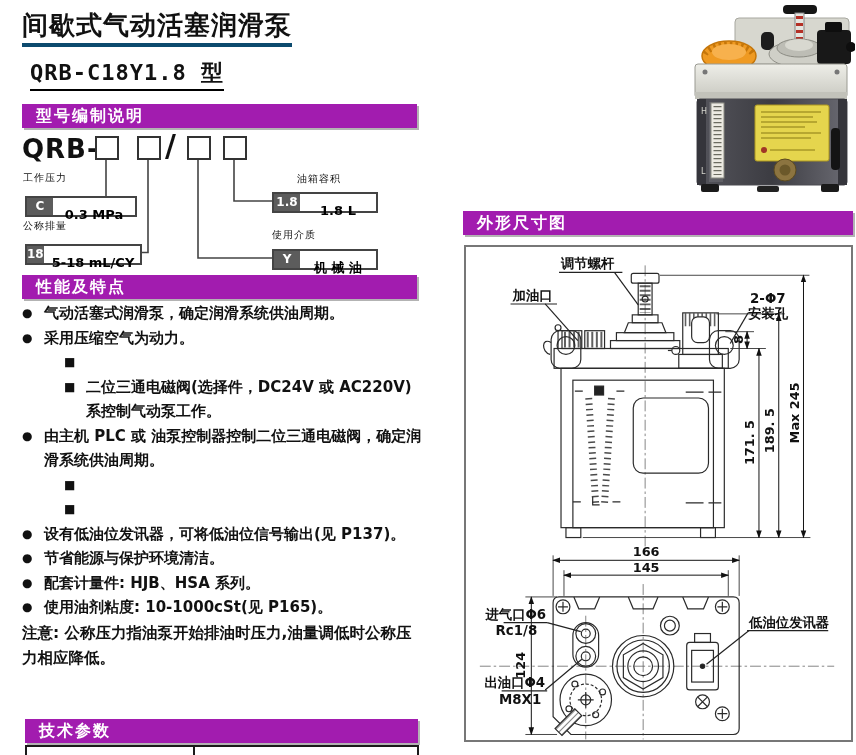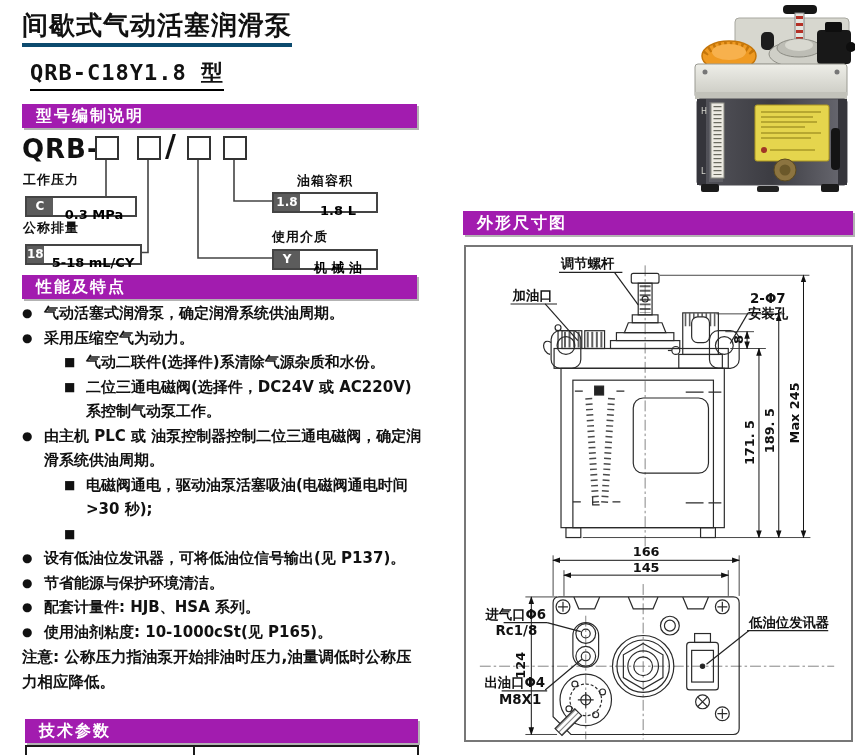--- a/index.html
+++ b/index.html
@@ -21,21 +21,21 @@
   .section-bar{
     background:#a21caf;color:#fff;font-size:16px;font-weight:bold;
     height:24px;line-height:24px;padding-left:14px;
     box-shadow:2px 2px 0 #b3b3b3;letter-spacing:2px;
   }
   
   .diagram{left:22px;top:132px;width:402px;height:142px;}
   .qrb{left:0;top:2px;font-size:26px;font-weight:bold;letter-spacing:1px;}
   .slash{left:143px;top:-4px;font-size:30px;font-weight:bold;}
   .code-box{width:20px;height:20px;border:2px solid #333;top:4px;background:#fff;}
-  .grp-label{font-size:13px;font-weight:bold;letter-spacing:1px;}
+  .grp-label{font-size:10px;font-weight:normal;letter-spacing:1px;}
   .code-pair{display:flex;border:2px solid #444;height:17px;background:#fff;}
   .code-cell{background:#5c5c5c;color:#fff;font-size:12px;font-weight:bold;
     width:26px;text-align:center;line-height:17px;}
   .val-cell{color:#000;font-weight:bold;font-size:13px;line-height:17px;
     padding:8px 8px;white-space:nowrap;flex:1;text-align:center;}
   
   .features{left:22px;top:301px;width:404px;}
   .li{display:flex;line-height:24.5px;font-size:15px;font-weight:bold;}
   .li .m{width:22px;font-size:12px;flex:none;}
   .li .t{flex:1;}
@@ -108,33 +108,31 @@
   <div class="li l1">
       <span class="m">●</span>
       <span class="t">气动活塞式润滑泵，确定润滑系统供油周期。</span>
     </div>
   <div class="li l1">
       <span class="m">●</span>
       <span class="t">采用压缩空气为动力。</span>
     </div>
   <div class="li l2">
       <span class="m">■</span>
-      <span class="t">气动二联件(选择件)系清除气源杂质和水份。</span>
     </div>
   <div class="li l2">
       <span class="m">■</span>
       <span class="t">二位三通电磁阀(选择件，DC24V 或 AC220V)系控制气动泵工作。</span>
     </div>
   <div class="li l1">
       <span class="m">●</span>
       <span class="t">由主机 PLC 或 油泵控制器控制二位三通电磁阀，确定润滑系统供油周期。</span>
     </div>
   <div class="li l2">
       <span class="m">■</span>
-      <span class="t">电磁阀通电，驱动油泵活塞吸油(电磁阀通电时间&gt;30 秒);</span>
     </div>
   <div class="li l2">
       <span class="m">■</span>
     </div>
   <div class="li l1">
       <span class="m">●</span>
       <span class="t">设有低油位发讯器，可将低油位信号输出(见 P137)。</span>
     </div>
   <div class="li l1">
       <span class="m">●</span>

